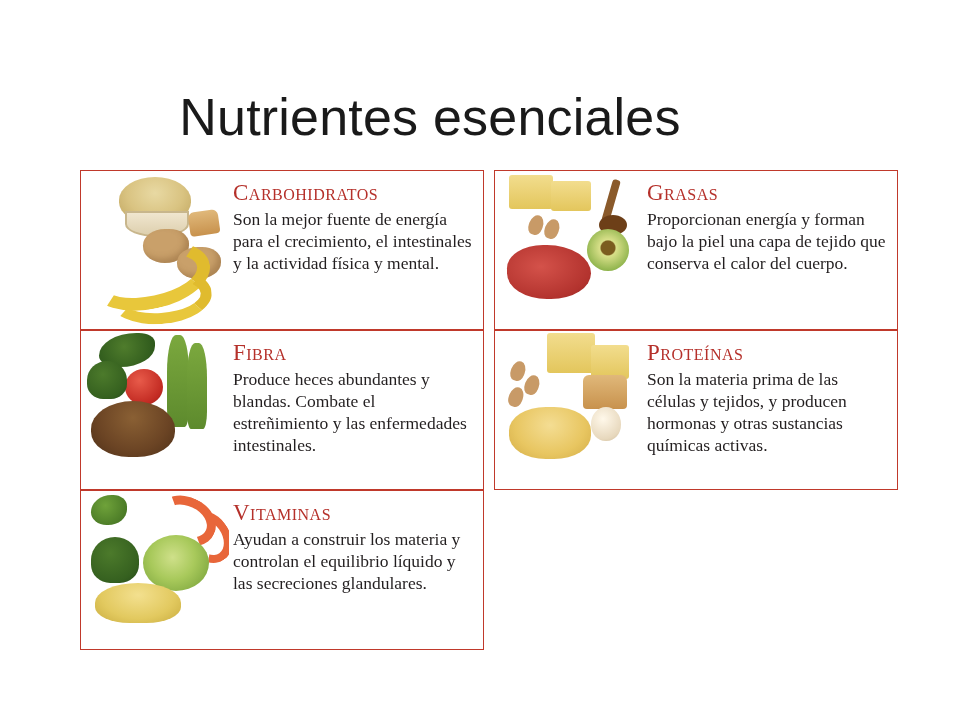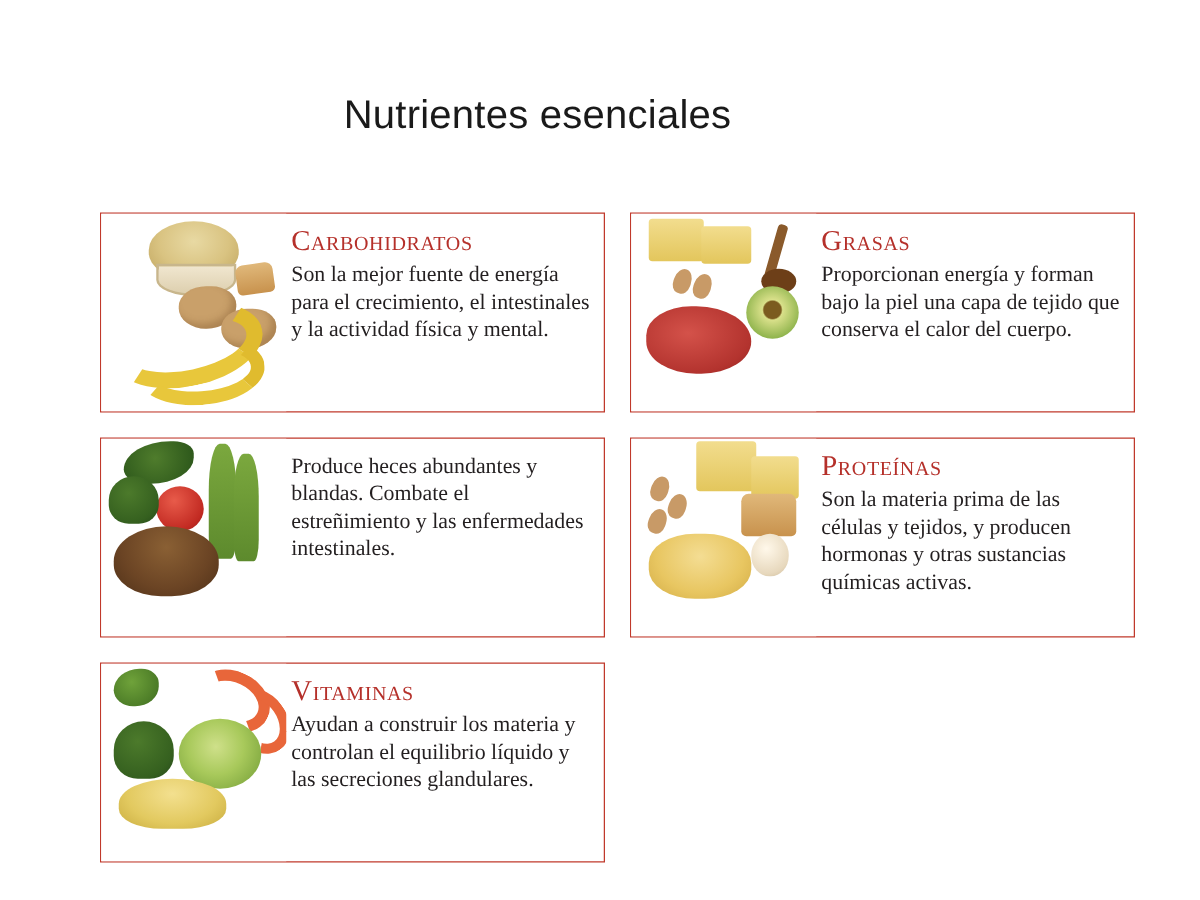--- a/index.html
+++ b/index.html
@@ -19,39 +19,38 @@
     height: 720px;
     background: #ffffff;
   }
   .slide-title {
     position: absolute;
     top: 52px;
     left: 0;
     width: 860px;
     text-align: center;
     font-family: "Liberation Sans", sans-serif;
-    font-size: 32px;
+    font-size: 52px;
     font-weight: normal;
     color: #1a1a1a;
     letter-spacing: 0.2px;
   }
   .diagram {
     position: absolute;
     left: 80px;
     top: 170px;
     width: 818px;
     height: 480px;
   }
   .grid {
     display: grid;
     grid-template-columns: 404px 404px;
     grid-template-rows: 160px 160px 160px;
     column-gap: 10px;
     row-gap: 0px;
-    gap: 20px;
   }
   .cell {
     position: relative;
     box-sizing: border-box;
     border: 1.5px solid #c0392b;
     display: flex;
     flex-direction: row;
     align-items: stretch;
     background: #ffffff;
   }
@@ -253,20 +252,21 @@
       <div class="cell">
         <div class="art">
           <div class="sh leaf-dark" style="left:18px;top:2px;width:56px;height:34px;"></div>
           <div class="sh stalk" style="left:86px;top:4px;width:22px;height:92px;"></div>
           <div class="sh stalk" style="left:106px;top:12px;width:20px;height:86px;"></div>
           <div class="sh apple" style="left:44px;top:38px;width:38px;height:36px;"></div>
           <div class="sh broccoli" style="left:6px;top:30px;width:40px;height:38px;"></div>
           <div class="sh bran" style="left:10px;top:70px;width:84px;height:56px;"></div>
         </div>
         <div class="text-block">
+          <div class="cat-title">Fibra</div>
           <div class="cat-desc">Produce heces abundantes y blandas. Combate el estreñimiento y las enfermedades intestinales.</div>
         </div>
       </div>
 
       <div class="cell">
         <div class="art">
           <div class="sh cheese" style="left:52px;top:2px;width:48px;height:40px;"></div>
           <div class="sh cheese" style="left:96px;top:14px;width:38px;height:34px;"></div>
           <div class="sh bread" style="left:88px;top:44px;width:44px;height:34px;"></div>
           <div class="sh almond" style="left:16px;top:30px;width:14px;height:20px;"></div>

